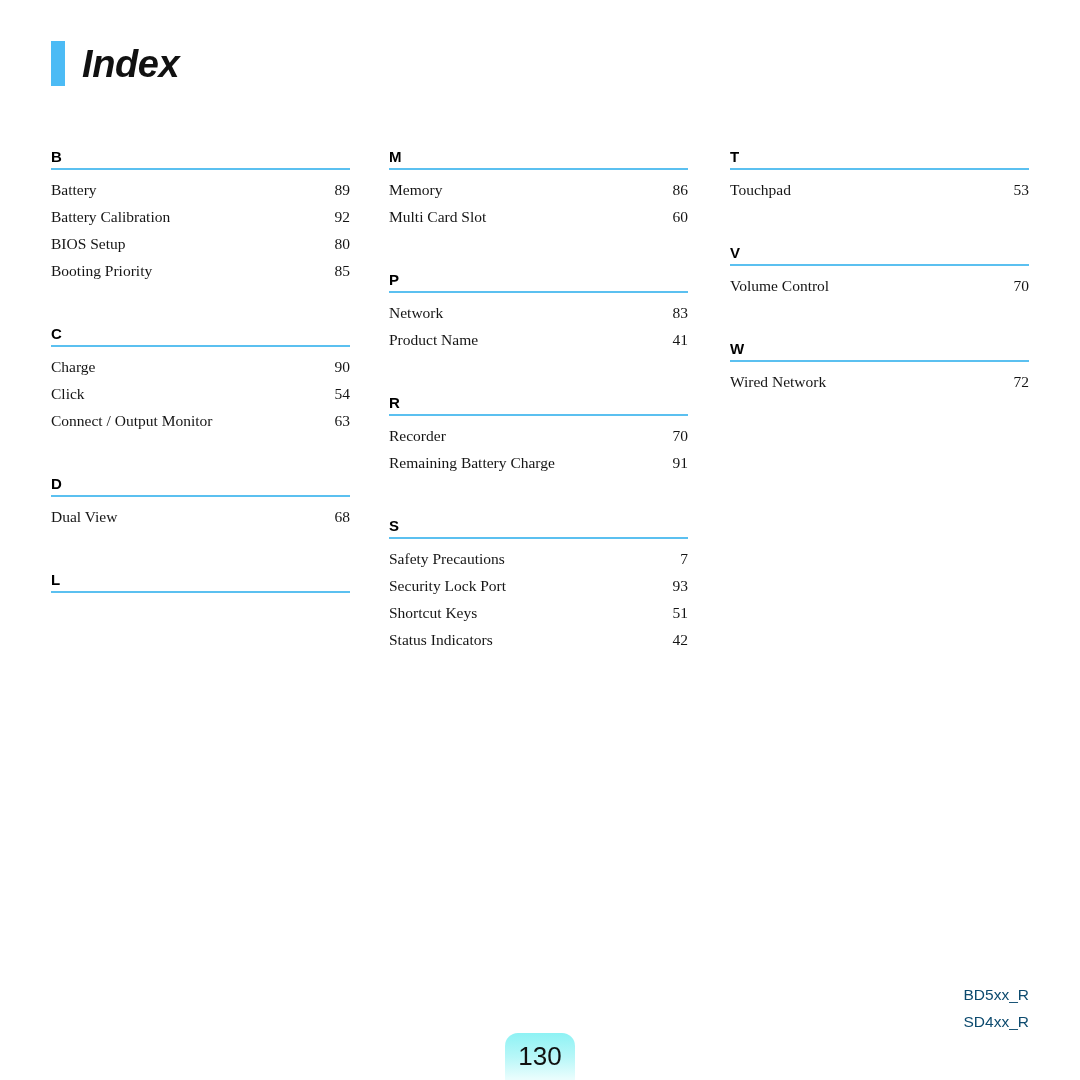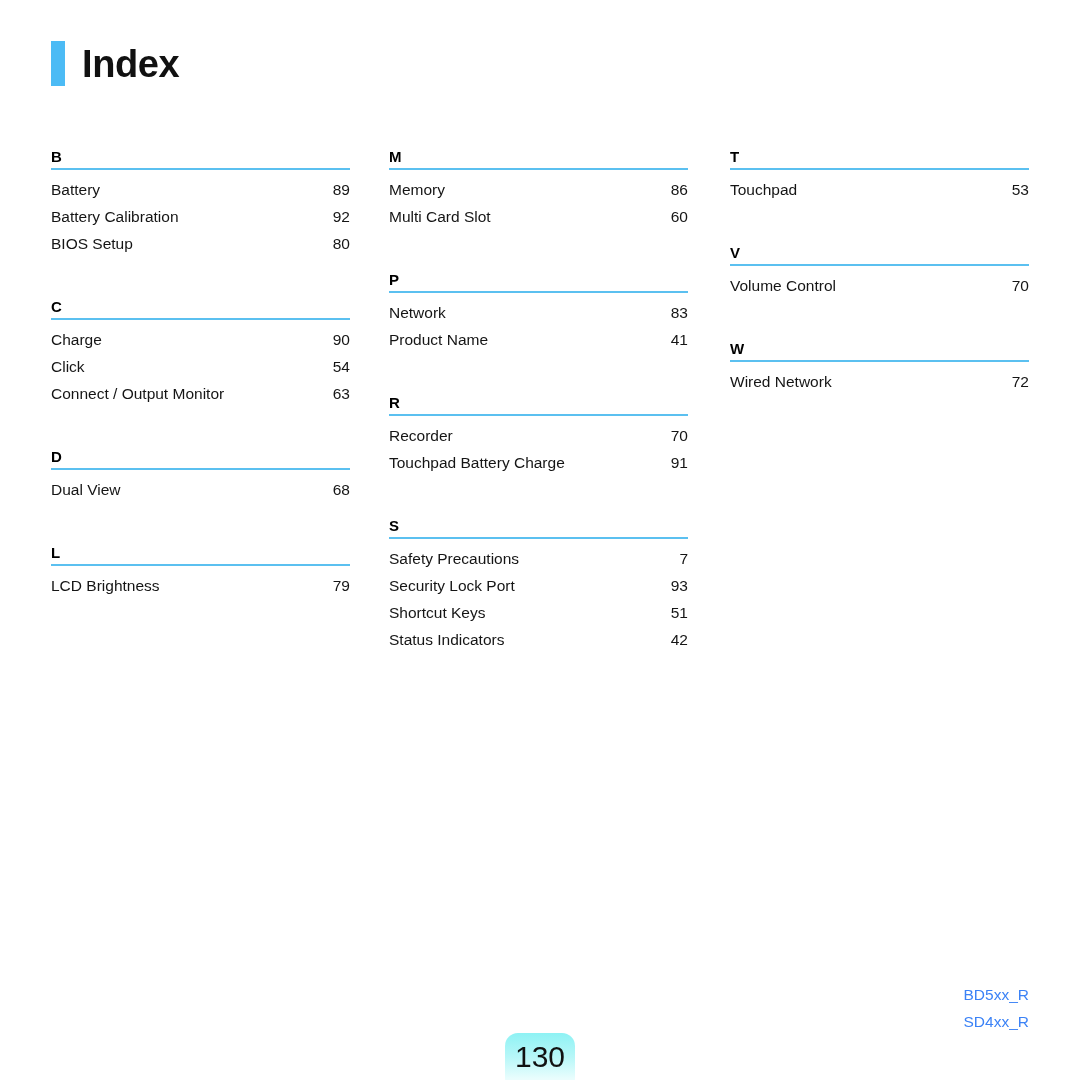--- a/index.html
+++ b/index.html
@@ -17,20 +17,21 @@
   }
 
   
   .page-title-row {
     position: absolute;
     left: 51px;
     top: 41px;
     display: flex;
     align-items: center;
     gap: 17px;
+    font-style: italic;
   }
   .title-accent-bar {
     width: 14px;
     height: 45px;
     background: #4cbbf5;
     flex: none;
   }
   .page-title {
     font-size: 38px;
     font-weight: bold;
@@ -73,55 +74,56 @@
   }
 
   .index-entry {
     display: flex;
     justify-content: space-between;
     align-items: center;
     font-size: 15.5px;
     line-height: 27px;
     color: #151515;
     white-space: nowrap;
+    font-family: Liberation Serif, serif;
   }
   .entry-label { flex: 1 1 auto; }
   .entry-page {
     flex: none;
     text-align: right;
     padding-left: 12px;
   }
 
   
   .model-codes {
     position: absolute;
     right: 51px;
     top: 981px;
     text-align: center;
     font-size: 15.5px;
     line-height: 27px;
-    color: #3b82f6;
+    color: #0c4a6e;
   }
 
   .page-number-badge {
     position: absolute;
     left: 505px;
     top: 1033px;
     width: 70px;
     height: 58px;
     border-radius: 13px;
     background: linear-gradient(180deg, #8ef2f4 0%, #b8f7f8 42%, #e8fdfd 78%, #fdffff 100%);
     display: flex;
     align-items: flex-start;
     justify-content: center;
     padding-top: 9px;
     box-sizing: border-box;
   }
   .page-number-badge .page-number-text {
-    font-size: 30px;
+    font-size: 26px;
     font-weight: normal;
     color: #111111;
     line-height: 29px;
   }
 </style>
 </head>
 <body>
 
 <div class="page-title-row">
   <div class="title-accent-bar"></div>
@@ -138,20 +140,24 @@
           <span class="entry-page">89</span>
         </div>
         <div class="index-entry">
           <span class="entry-label">Battery Calibration</span>
           <span class="entry-page">92</span>
         </div>
         <div class="index-entry">
           <span class="entry-label">BIOS Setup</span>
           <span class="entry-page">80</span>
         </div>
+        <div class="index-entry">
+          <span class="entry-label">Booting Priority</span>
+          <span class="entry-page">85</span>
+        </div>
       </div>
       <div class="index-section">
         <div class="section-letter">C</div>
         <div class="section-rule"></div>
         <div class="index-entry">
           <span class="entry-label">Charge</span>
           <span class="entry-page">90</span>
         </div>
         <div class="index-entry">
           <span class="entry-label">Click</span>
@@ -166,24 +172,20 @@
         <div class="section-letter">D</div>
         <div class="section-rule"></div>
         <div class="index-entry">
           <span class="entry-label">Dual View</span>
           <span class="entry-page">68</span>
         </div>
       </div>
       <div class="index-section">
         <div class="section-letter">L</div>
         <div class="section-rule"></div>
-        <div class="index-entry">
-          <span class="entry-label">LCD Brightness</span>
-          <span class="entry-page">79</span>
-        </div>
       </div>
     </div>
   <div class="index-column col-2">
       <div class="index-section">
         <div class="section-letter">M</div>
         <div class="section-rule"></div>
         <div class="index-entry">
           <span class="entry-label">Memory</span>
           <span class="entry-page">86</span>
         </div>
@@ -205,21 +207,21 @@
         </div>
       </div>
       <div class="index-section">
         <div class="section-letter">R</div>
         <div class="section-rule"></div>
         <div class="index-entry">
           <span class="entry-label">Recorder</span>
           <span class="entry-page">70</span>
         </div>
         <div class="index-entry">
-          <span class="entry-label">Touchpad Battery Charge</span>
+          <span class="entry-label">Remaining Battery Charge</span>
           <span class="entry-page">91</span>
         </div>
       </div>
       <div class="index-section">
         <div class="section-letter">S</div>
         <div class="section-rule"></div>
         <div class="index-entry">
           <span class="entry-label">Safety Precautions</span>
           <span class="entry-page">7</span>
         </div>

